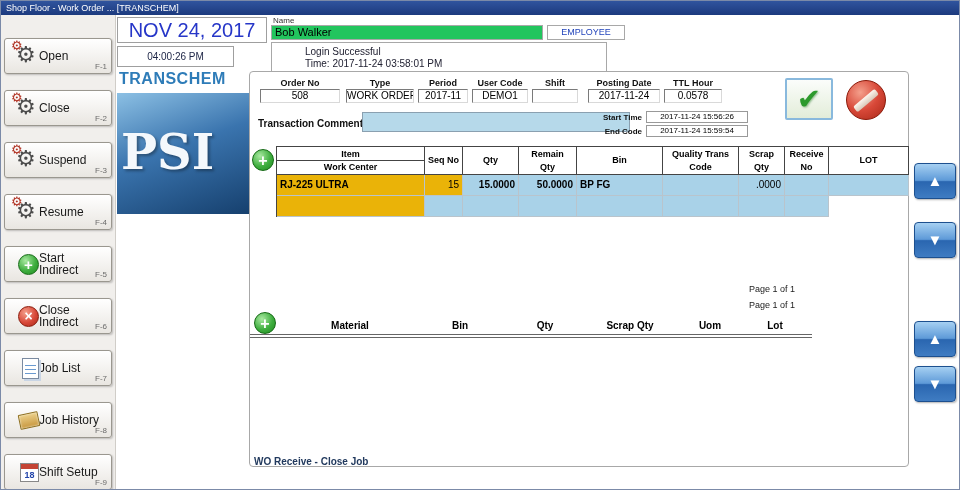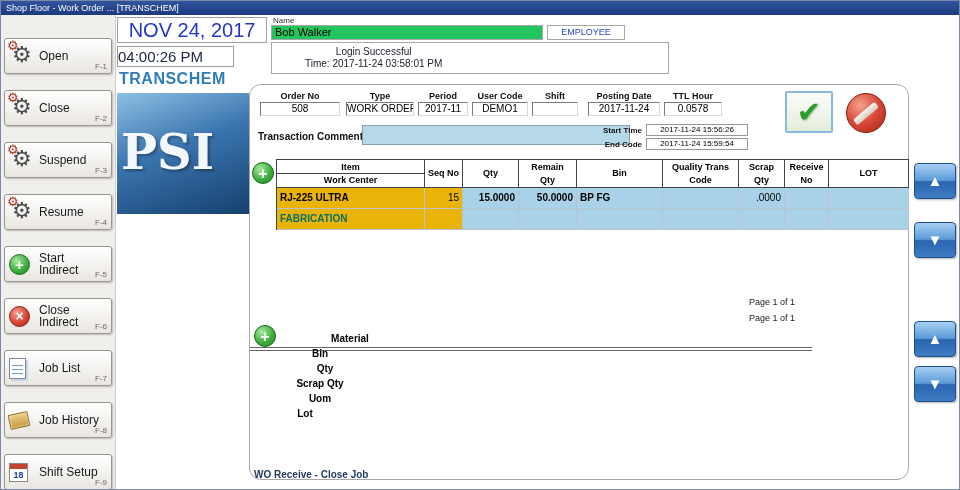--- a/index.html
+++ b/index.html
@@ -5,21 +5,21 @@
   * { box-sizing: border-box; margin: 0; padding: 0; }
   body { background:#fff; font-family:"Liberation Sans", sans-serif; }
   .screen { position:relative; width:960px; height:490px; overflow:hidden; background:#fff; border:1px solid #7b8aa8; }
 
   
   .titlebar { position:absolute; left:0; top:0; width:100%; height:14px; background:linear-gradient(#30549e,#1c3a7e); color:#fff; font-size:9px; line-height:14px; padding-left:5px; }
 
   
   .sidebar { position:absolute; left:0; top:14px; width:115px; bottom:0; background:#f1efec; padding-top:7px; border-right:1px solid #d0cdc8; }
   .side-btn { display:flex; align-items:center; width:108px; height:36px; margin:16px 0 3px 3px; background:linear-gradient(#ffffff,#e9e6e1); border:1px solid #9a978f; border-radius:3px; box-shadow:1px 1px 2px rgba(0,0,0,.22); position:relative; padding:2px 4px; cursor:pointer; text-align:left; font-family:inherit; }
-  .sicon-wrap { width:30px; display:flex; justify-content:flex-start; align-items:center; }
+  .sicon-wrap { width:30px; display:flex; justify-content:flex-end; align-items:center; }
   .slabel { flex:1; font-size:12px; color:#1a1a1a; line-height:12px; }
   .fkey { position:absolute; right:4px; bottom:2px; font-size:8px; color:#6b6b6b; }
 
   
   .icon-gears { position:relative; width:26px; height:26px; }
   .icon-gears::before { content:"⚙"; position:absolute; left:3px; top:1px; font-size:22px; line-height:22px; color:#4c4c4c; }
   .icon-gears::after { content:"⚙"; position:absolute; left:-2px; top:-4px; font-size:13px; line-height:13px; color:#b13425; }
   .icon-plus-circle, .icon-x-circle { width:21px; height:21px; border-radius:50%; color:#fff; font-weight:bold; text-align:center; }
   .icon-plus-circle { background:radial-gradient(circle at 35% 30%, #a9e9a1, #3fae3f 55%, #1e8a1e); border:1px solid #156a15; }
   .icon-plus-circle::before { content:"+"; font-size:15px; line-height:19px; }
@@ -29,38 +29,38 @@
   .icon-document::before { content:""; position:absolute; left:2px; right:2px; top:3px; bottom:3px; background:repeating-linear-gradient(#ffffff 0 3px, #6a9ad0 3px 4px); }
   .icon-history { width:20px; height:15px; background:linear-gradient(#ecd08a,#c89840); border:1px solid #8f7020; transform:rotate(-12deg); box-shadow:inset 0 0 2px #fff8e0; border-radius:1px; }
   .icon-calendar { position:relative; width:19px; height:19px; background:#fff; border:1px solid #888; }
   .icon-calendar::before { content:""; position:absolute; top:0; left:0; right:0; height:5px; background:#c44434; }
   .cal-num { position:absolute; top:6px; left:0; right:0; text-align:center; font-size:9px; font-weight:bold; color:#2244aa; }
   .icon-door { position:relative; width:14px; height:21px; background:linear-gradient(90deg,#c08038,#8a5418); border:1px solid #6a3c0c; border-radius:1px; }
   .icon-door::before { content:""; position:absolute; right:2px; top:9px; width:2px; height:2px; border-radius:50%; background:#f0d890; }
 
   
   .datebox { position:absolute; left:116px; top:16px; width:150px; height:26px; border:1px solid #9f9f9f; background:#fff; color:#2636c8; font-size:20px; text-align:center; line-height:25px; white-space:nowrap; }
-  .timebox { position:absolute; left:116px; top:45px; width:117px; height:21px; border:1px solid #9f9f9f; background:#fff; color:#202848; font-size:15px; text-align:left; line-height:20px; }
+  .timebox { position:absolute; left:116px; top:45px; width:117px; height:21px; border:1px solid #9f9f9f; background:#fff; color:#202848; font-size:10px; text-align:center; line-height:20px; }
   .company { position:absolute; left:118px; top:69px; font-size:16px; font-weight:bold; color:#2e7cb8; letter-spacing:.5px; }
   .logo { position:absolute; left:116px; top:92px; width:132px; height:121px; background:linear-gradient(160deg,#8cc0e4 0%, #3a74ae 45%, #16406e 100%); overflow:hidden; color:#f4f8fc; font-family:"DejaVu Serif", serif; font-weight:bold; font-size:48px; line-height:118px; padding-left:4px; text-shadow:2px 2px 3px rgba(0,0,0,.35); z-index:1; }
 
   .name-label { position:absolute; left:272px; top:15px; font-size:8px; color:#333; }
   .name-box { position:absolute; left:270px; top:24px; width:272px; height:15px; border:1px solid #a8a8a8; background:#22c55e; font-size:11px; line-height:13px; padding-left:3px; }
   .employee-box { position:absolute; left:546px; top:24px; width:78px; height:15px; border:1px solid #a8a8a8; background:#fff; font-size:9px; line-height:13px; text-align:center; color:#2244bb; }
-  .login-box { position:absolute; left:270px; top:41px; width:398px; height:32px; border:1px solid #a8a8a8; background:#fff; display:flex; align-items:center; padding-left:4px;text-align:center; }
+  .login-box { position:absolute; left:270px; top:41px; width:336px; height:32px; border:1px solid #a8a8a8; background:#fff; display:flex; align-items:center; padding-left:4px; }
   .login-text { font-size:10px; color:#223; line-height:12px; margin-left:5px; }
   .people-icon { position:relative; width:24px; height:22px; }
   .person { position:absolute; width:13px; }
   .person .head { width:7px; height:7px; border-radius:50%; margin:0 auto; }
   .person .pbody { width:13px; height:7px; border-radius:6px 6px 0 0; margin-top:1px; }
   .person.gold { left:0; top:2px; } .person.gold .head,.person.gold .pbody { background:#cda228; }
   .person.blue { left:8px; top:6px; } .person.blue .head,.person.blue .pbody { background:#2a5ac0; }
 
   
-  .panel { position:absolute; left:248px; top:83px; width:660px; height:396px; background:#fff; border:1px solid #a8a8a8; border-radius:12px; z-index:2; }
+  .panel { position:absolute; left:248px; top:70px; width:660px; height:396px; background:#fff; border:1px solid #a8a8a8; border-radius:4px; z-index:2; }
   .field { position:absolute; top:6px; }
   .flabel { display:block; text-align:center; font-size:9px; font-weight:bold; color:#111; height:11px; }
   .fbox { display:block; height:14px; border:1px solid; border-color:#7a7a7a #d9d9d9 #d9d9d9 #7a7a7a; background:#fff; font-size:10px; line-height:12px; text-align:center; overflow:hidden; white-space:nowrap; }
 
   .check-btn { position:absolute; left:535px; top:6px; width:48px; height:42px; background:linear-gradient(#fbfdfb,#e3edd9); border:2px solid #89b9dd; border-radius:2px; text-align:center; cursor:pointer; }
   .check-btn::before { content:"✔"; color:#2d9a2d; font-size:29px; line-height:38px; text-shadow:1px 1px 2px rgba(0,100,0,.4); }
   .cancel-btn { position:absolute; left:596px; top:8px; width:40px; height:40px; border-radius:50%; background:radial-gradient(circle at 35% 30%, #f4a08c, #d84838 50%, #a82818); border:1px solid #8a1808; cursor:pointer; }
   .cancel-slash { position:absolute; left:5px; top:16px; width:28px; height:7px; background:linear-gradient(#fdf6ee,#d9c9b9); transform:rotate(-40deg); border-radius:2px; }
 
   .tc-label { position:absolute; left:8px; top:46px; font-size:10px; font-weight:bold; color:#111; }
@@ -77,21 +77,21 @@
   .th.split .thl1 { height:14px; line-height:14px; border-bottom:1px solid #444; display:block; }
   .th.split .thl2 { height:13px; line-height:13px; display:block; }
   .td { border-right:1px solid #b9c4cc; border-bottom:1px solid #b9c4cc; font-size:10px; line-height:20px; padding:0 3px; white-space:nowrap; overflow:hidden; background:#eab308; }
   .td.cblue { background:#a9d2e8; }
   .td.r { text-align:right; } .td.b { font-weight:bold; }
   .td.teal { color:#0c6e62; font-weight:bold; }
 
   .page-label { position:absolute; left:400px; width:145px; text-align:right; font-size:9px; color:#222; }
 
   
-  .mhead { position:absolute; left:0; top:246px; width:562px; height:20px; display:flex; padding-left:30px; border-bottom:4px double #666; font-size:10px; font-weight:bold; line-height:15px;flex-direction:column; }
+  .mhead { position:absolute; left:0; top:246px; width:562px; height:20px; display:flex; padding-left:30px; border-bottom:4px double #666; font-size:10px; font-weight:bold; line-height:15px; }
   .mh { text-align:center; }
 
   .status-text { position:absolute; left:4px; top:384px; font-size:10px; font-weight:bold; color:#223a5e; }
 
   
   .arrow-btn { position:absolute; left:913px; width:42px; height:36px; border:1px solid #1d508f; border-radius:4px; background:linear-gradient(180deg,#a6d0f2 0%, #5e9ad8 48%, #2a66b0 52%, #3f7cc2 100%); color:#fff; text-align:center; font-size:15px; line-height:34px; cursor:pointer; z-index:3; box-shadow:1px 1px 2px rgba(0,0,0,.3); }
   .arrow-btn.up::before { content:"▲"; } .arrow-btn.dn::before { content:"▼"; }
 </style>
 </head>
 <body>
@@ -284,21 +284,20 @@
       <div class="td b">RJ-225 ULTRA</div>
       <div class="td r">15</div>
       <div class="td cblue r b">15.0000</div>
       <div class="td cblue r b">50.0000</div>
       <div class="td cblue b">BP FG</div>
       <div class="td cblue"></div>
       <div class="td cblue r">.0000</div>
       <div class="td cblue"></div>
       <div class="td cblue"></div>
 
-      <div class="td teal">FABRICATION</div>
       <div class="td"></div>
       <div class="td cblue"></div>
       <div class="td cblue"></div>
       <div class="td cblue"></div>
       <div class="td cblue"></div>
       <div class="td cblue"></div>
       <div class="td cblue"></div>
       <div class="td cblue"></div>
     </div>
 

